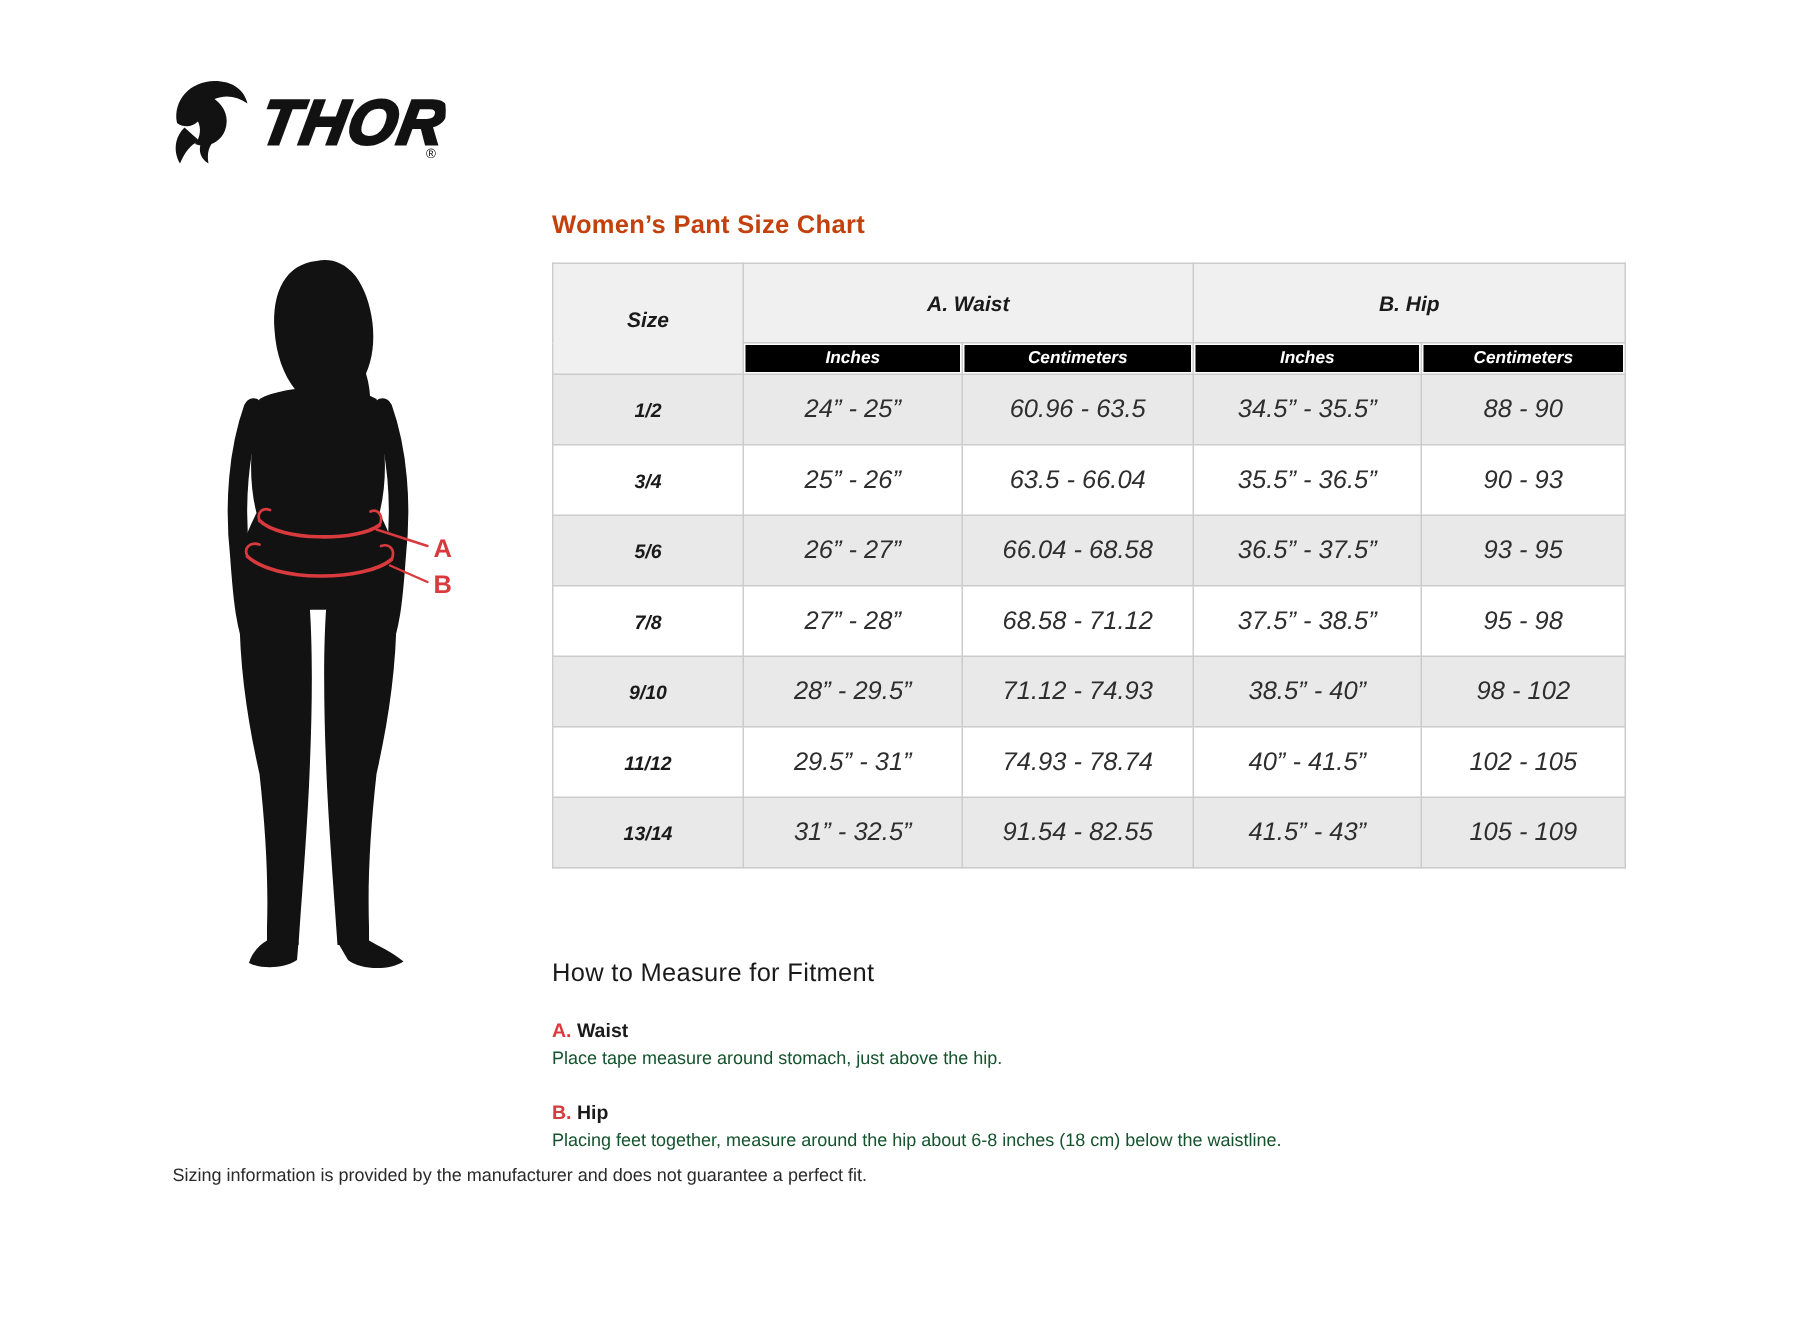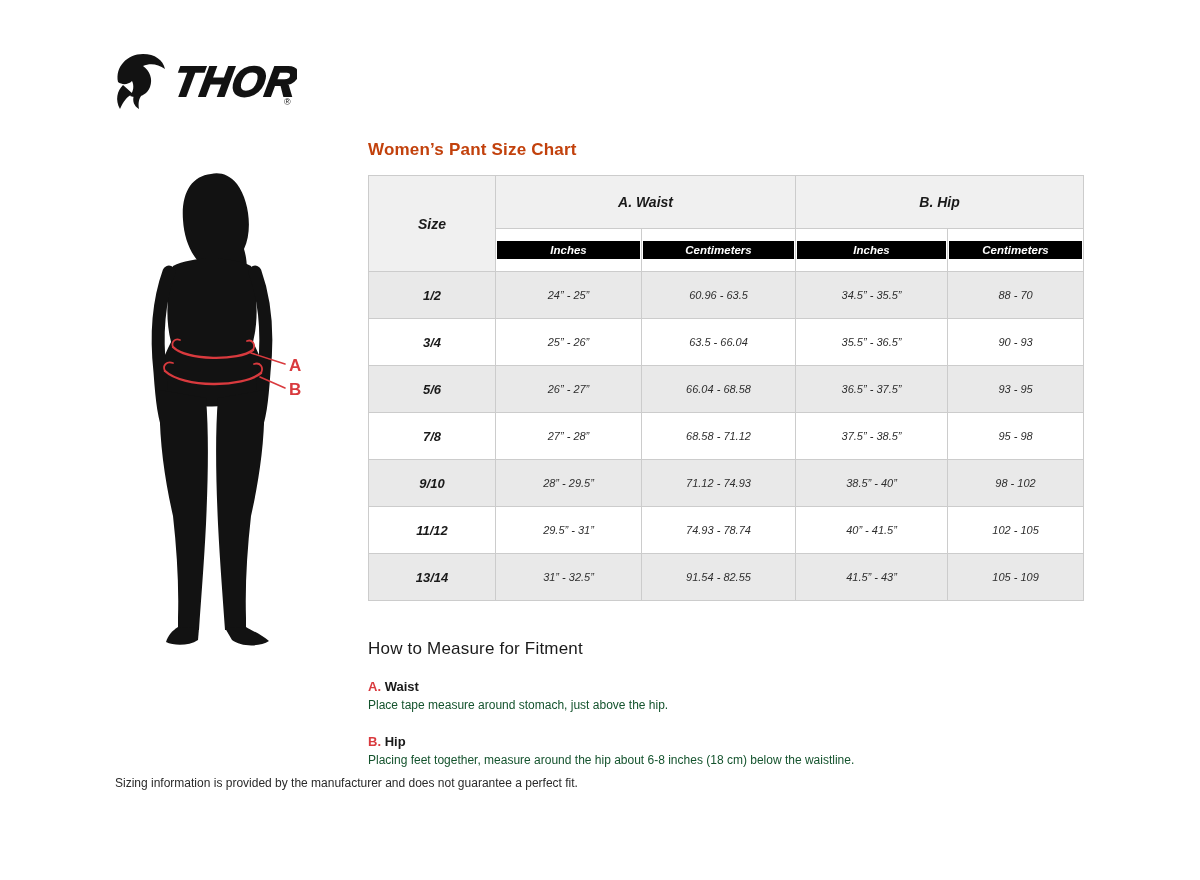--- a/index.html
+++ b/index.html
@@ -33,31 +33,31 @@
     border-collapse: collapse; width: 715px; table-layout: fixed;
   }
   table.size-chart th, table.size-chart td {
     border: 1px solid #cccccc; text-align: center; vertical-align: middle;
   }
   tr.head-main th {
     height: 53px; background: #f0f0f0;
     font-size: 14px; font-weight: bold; color: #1a1a1a;
   }
   th.size-head { background: #f0f0f0; }
-  tr.head-units td { height: 16px; padding: 12px 1px; background: #ffffff; margin-top: 44px; }
+  tr.head-units td { height: 16px; padding: 1px 1px; background: #ffffff; margin-top: 44px; }
   .unit-bar {
     background: #000000; color: #ffffff;
     font-size: 11.5px; font-weight: bold;
     height: 18px; line-height: 18px;
   }
   tbody.rows tr { height: 47px; }
   tbody.rows tr:nth-child(odd)  { background: #e9e9e9; }
   tbody.rows tr:nth-child(even) { background: #ffffff; }
   tbody.rows th { font-size: 13px; font-weight: bold; color: #1a1a1a; }
-  tbody.rows td { font-size: 11px; color: #2e2e2e; }
+  tbody.rows td { font-size: 17px; color: #2e2e2e; }
 
   
   .howto { position: absolute; left: 368px; top: 639px; width: 680px; color: #1a1a1a; }
   .howto-title { font-size: 17px; font-weight: normal; margin-bottom: 20px; letter-spacing: 0.2px; }
   .measure-item { margin-bottom: 22px; }
   .measure-head { font-size: 13px; font-weight: bold; margin-bottom: 4px; }
   .measure-letter { color: #d93a3e; }
   .measure-desc { font-size: 12px; color: #14532d; }
 
   
@@ -160,21 +160,21 @@
             <div class="unit-bar">Centimeters</div>
             </td>
         </tr>
       </thead>
       <tbody class="rows">
           <tr>
             <th>1/2</th>
             <td>24” - 25”</td>
             <td>60.96 - 63.5</td>
             <td>34.5” - 35.5”</td>
-            <td>88 - 70</td>
+            <td>88 - 90</td>
           </tr>
           <tr>
             <th>3/4</th>
             <td>25” - 26”</td>
             <td>63.5 - 66.04</td>
             <td>35.5” - 36.5”</td>
             <td>90 - 93</td>
           </tr>
           <tr>
             <th>5/6</th>

